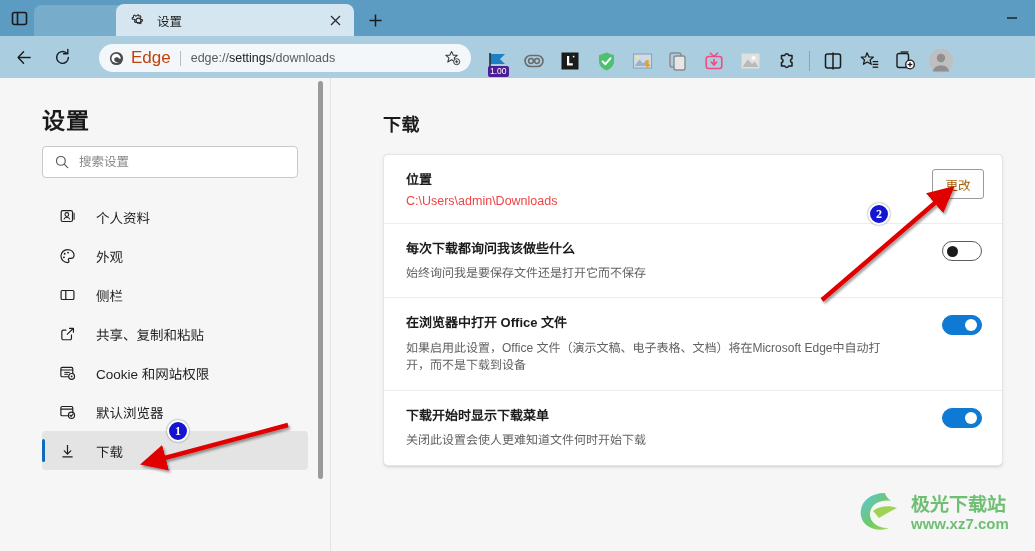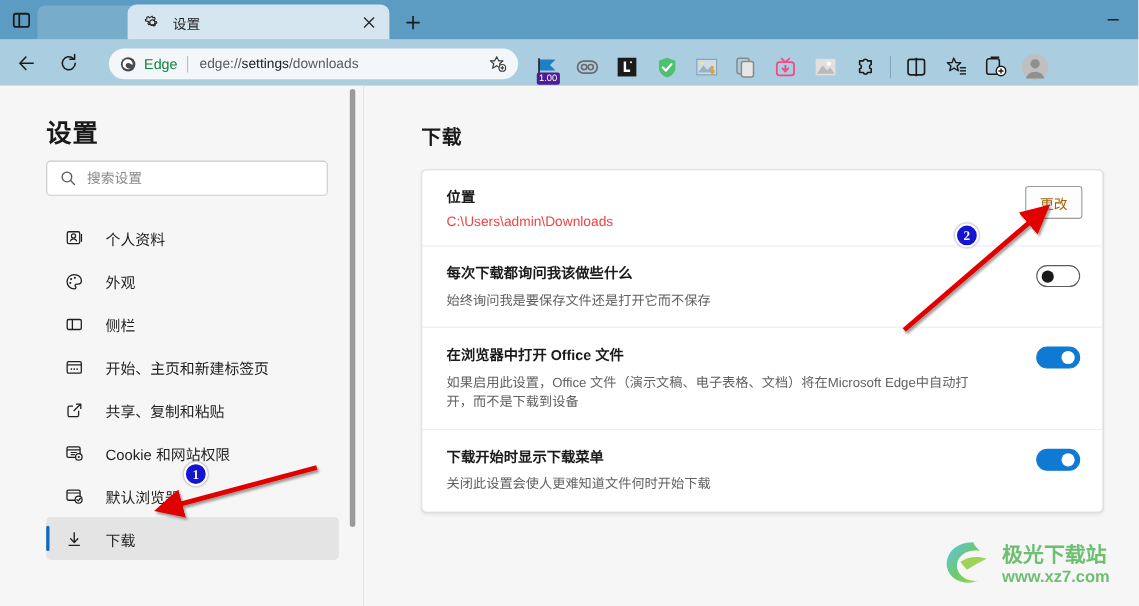--- a/index.html
+++ b/index.html
@@ -80,21 +80,21 @@
   .nav-reload { margin-left: 6px; }
 
   .omnibox {
     position: absolute; left: 99px; top: 44px;
     width: 372px; height: 28px;
     background: #f3f7fa;
     border-radius: 14px;
     display: flex; align-items: center;
   }
   .omni-edge-icon { margin-left: 9px; width: 16px; height: 16px; display:flex; align-items:center; justify-content:center;}
-  .omni-edge-label { margin-left: 7px; font-size: 13px; color: #15803d; }
+  .omni-edge-label { margin-left: 7px; font-size: 17px; color: #c2410c; }
   .omni-sep { margin-left: 9px; width: 1px; height: 15px; background: #bcbcbc; }
   .omni-url { margin-left: 10px; font-size: 12.5px; color: #5a5a5a; white-space: nowrap; flex: 1; }
   .omni-url b { color: #202020; font-weight: 400; }
   .omni-fav { width: 26px; height: 26px; margin-right: 6px; display:flex; align-items:center; justify-content:center;}
 
   .ext-area {
     position: absolute; left: 480px; top: 44px;
     height: 34px; display: flex; align-items: center;
   }
   .ext-btn {
@@ -485,32 +485,20 @@
         <div class="navitem">
           <span class="nav-ico">
             <svg width="17" height="17" viewBox="0 0 18 18">
               <rect x="2.2" y="4.2" width="13.6" height="9.6" rx="1.4" fill="none" stroke="#1f1f1f" stroke-width="1.25"></rect>
               <line x1="7.2" y1="4.2" x2="7.2" y2="13.8" stroke="#1f1f1f" stroke-width="1.25"></line>
             </svg>
           </span>
           <span class="nav-label">侧栏</span>
         </div>
 
-        <div class="navitem">
-          <span class="nav-ico">
-            <svg width="17" height="17" viewBox="0 0 18 18">
-              <rect x="2.2" y="3.4" width="13.6" height="11.2" rx="1.5" fill="none" stroke="#1f1f1f" stroke-width="1.25"></rect>
-              <line x1="2.2" y1="6.6" x2="15.8" y2="6.6" stroke="#1f1f1f" stroke-width="1.2"></line>
-              <circle cx="6.2" cy="10.6" r="0.85" fill="#1f1f1f"></circle>
-              <circle cx="9" cy="10.6" r="0.85" fill="#1f1f1f"></circle>
-              <circle cx="11.8" cy="10.6" r="0.85" fill="#1f1f1f"></circle>
-            </svg>
-          </span>
-          <span class="nav-label">开始、主页和新建标签页</span>
-        </div>
 
         <div class="navitem">
           <span class="nav-ico">
             <svg width="17" height="17" viewBox="0 0 18 18">
               <path d="M13.2 9.4v4.2a1.5 1.5 0 0 1-1.5 1.5H4.5A1.5 1.5 0 0 1 3 13.6V6.4a1.5 1.5 0 0 1 1.5-1.5h3.3" fill="none" stroke="#1f1f1f" stroke-width="1.25"></path>
               <path d="M8.4 9.6 L15 3.2" fill="none" stroke="#1f1f1f" stroke-width="1.25"></path>
               <polyline points="10.6,3 15.3,3 15.3,7.7" fill="none" stroke="#1f1f1f" stroke-width="1.25" stroke-linejoin="round"></polyline>
             </svg>
           </span>
           <span class="nav-label">共享、复制和粘贴</span>

